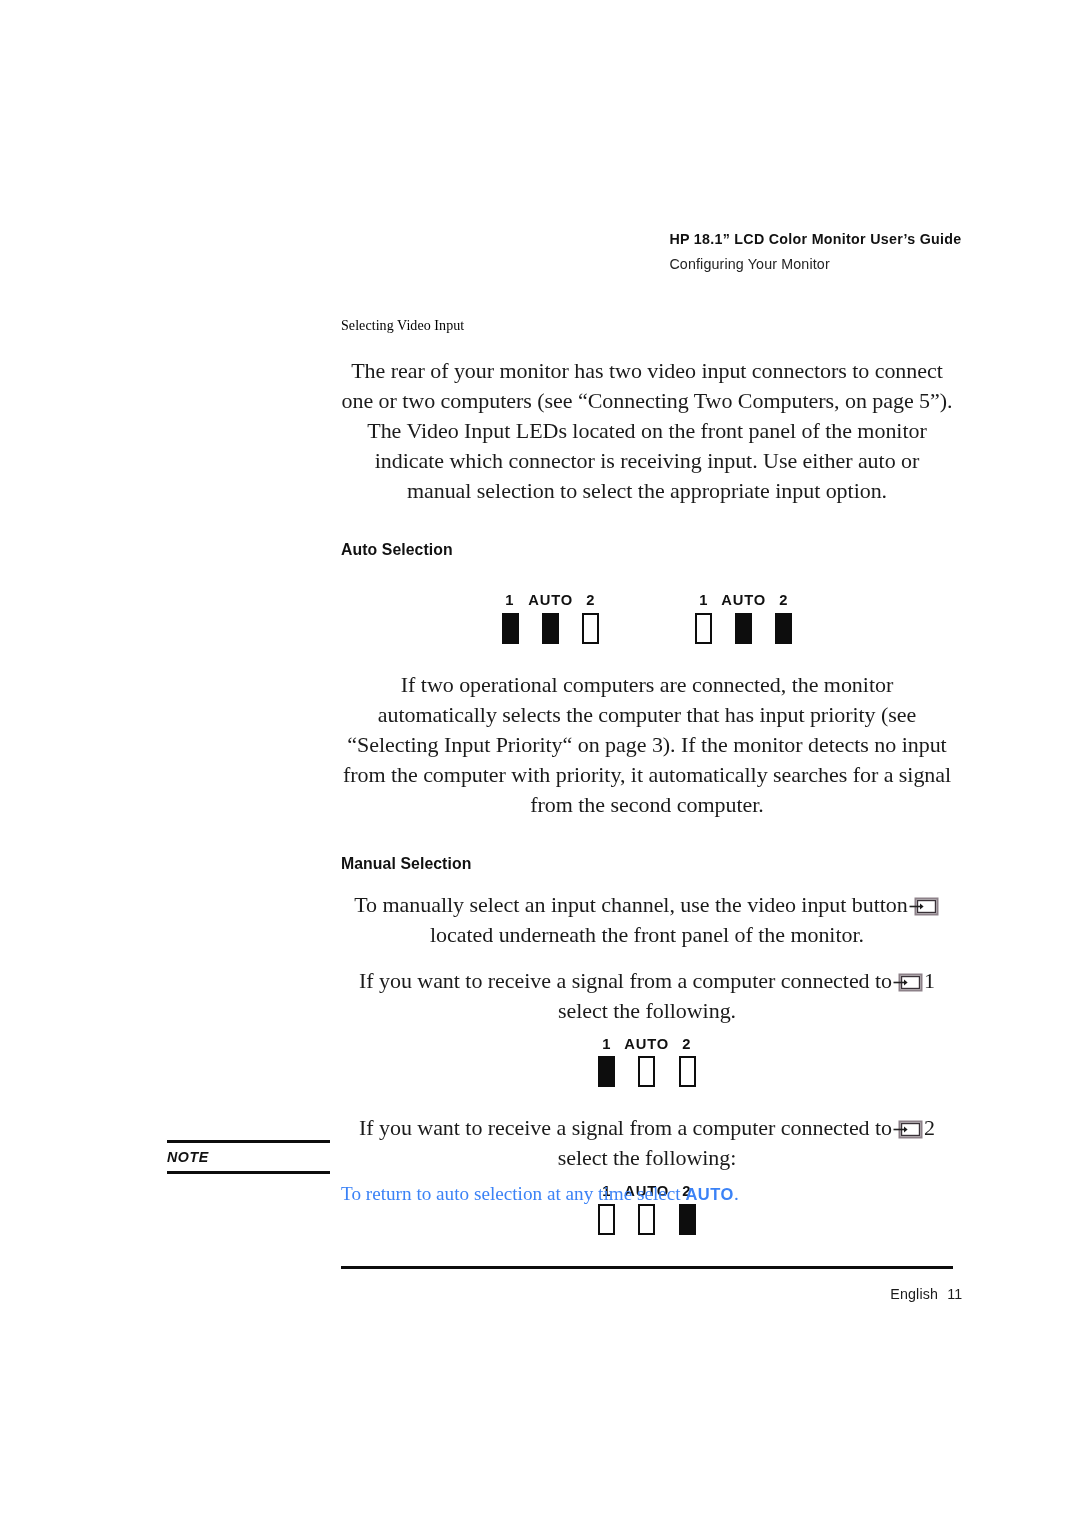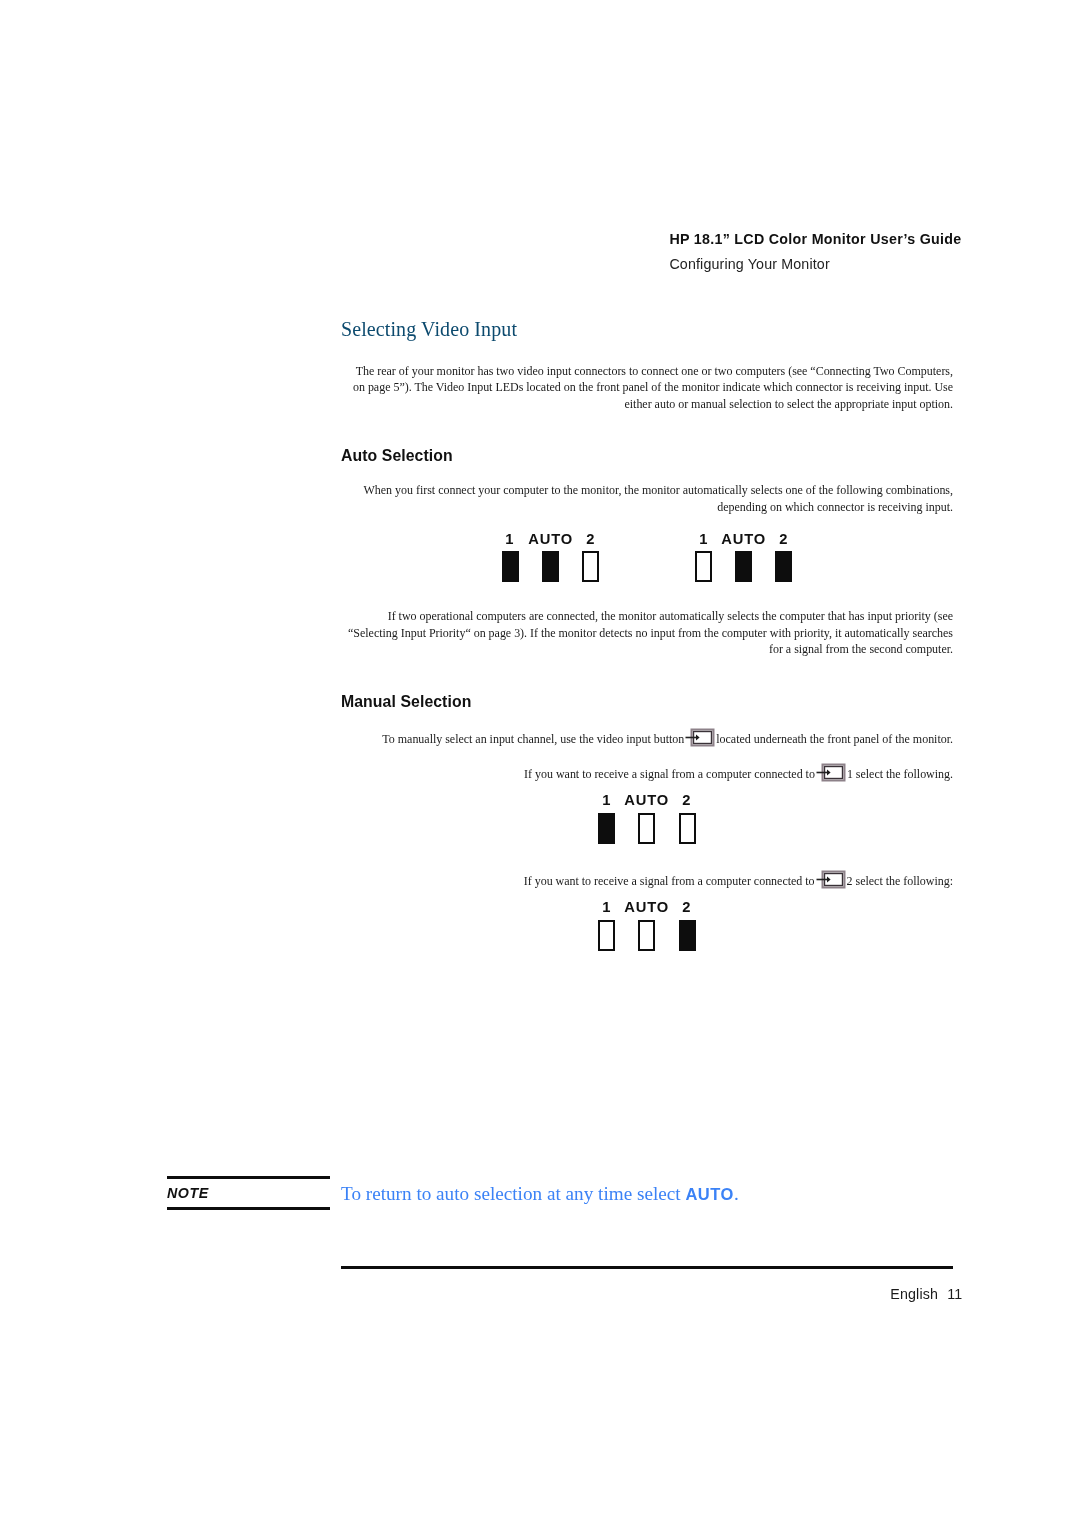--- a/index.html
+++ b/index.html
@@ -54,43 +54,43 @@
   
   .content {
     position: absolute;
     left: 341px;
     top: 318px;
     width: 612px;
   }
 
   h2.section-title {
     font-family: "Liberation Serif", "DejaVu Serif", serif;
-    font-size: 20px;
+    font-size: 14px;
     font-weight: 400;
     margin: 0 0 22px 0;
     letter-spacing: 0.005em;
-    color: #0c4a6e;
+    color: #000000;
   }
 
   h3.sub-title {
     font-family: "Liberation Sans Narrow", "Liberation Sans", "DejaVu Sans", sans-serif;
     font-size: 17px;
     font-weight: 700;
     margin: 0 0 16px 0;
     letter-spacing: 0.005em;
     color: #111;
     transform: scaleX(0.93);
     transform-origin: left center;
   }
 
   p.para {
-    font-size: 12px;
+    font-size: 22px;
     line-height: 1.365;
     margin: 0;
-    text-align: right;
+    text-align: center;
     color: #1b1b1b;
     letter-spacing: -0.002em;
   }
 
   .gap-lg { height: 34px; }
   .gap-md { height: 26px; }
   .gap-sm { height: 16px; }
   .gap-xs { height: 10px; }
 
   
@@ -140,21 +140,21 @@
     height: 19px;
     position: relative;
     margin: 0 1px;
   }
   .vid-icon svg { display: block; }
 
   
   .note-block {
     position: absolute;
     left: 167px;
-    top: 1176px;
+    top: 1140px;
     width: 163px;
   }
   .note-rule {
     width: 163px;
     height: 3px;
     background: #0d0d0d;
   }
   .note-label {
     font-family: "Liberation Sans Narrow", "Liberation Sans", "DejaVu Sans", sans-serif;
     font-size: 15.5px;
@@ -220,21 +220,20 @@
   <div class="content">
 
     <h2 class="section-title">Selecting Video Input</h2>
 
     <p class="para">The rear of your monitor has two video input connectors to connect one or two computers (see “Connecting Two Computers, on page 5”). The Video Input LEDs located on the front panel of the monitor indicate which connector is receiving input. Use either auto or manual selection to select the appropriate input option.</p>
 
     <div class="gap-lg"></div>
 
     <h3 class="sub-title">Auto Selection</h3>
 
-    <p class="para">When you first connect your computer to the monitor, the monitor automatically selects one of the following combinations, depending on which connector is receiving input.</p>
 
     <div class="gap-sm"></div>
 
     <div class="led-row pair">
 
       <div class="led-group">
         <div class="led-cell">
           <span class="led-label">1</span>
           <span class="led-bar on"></span>
         </div>

